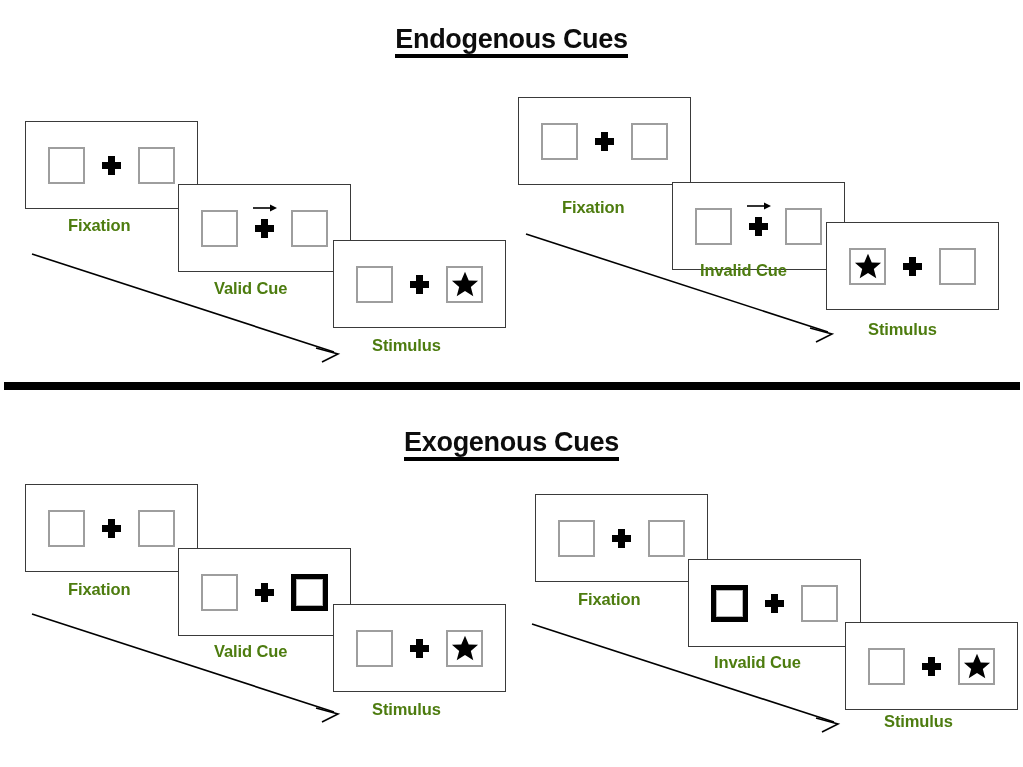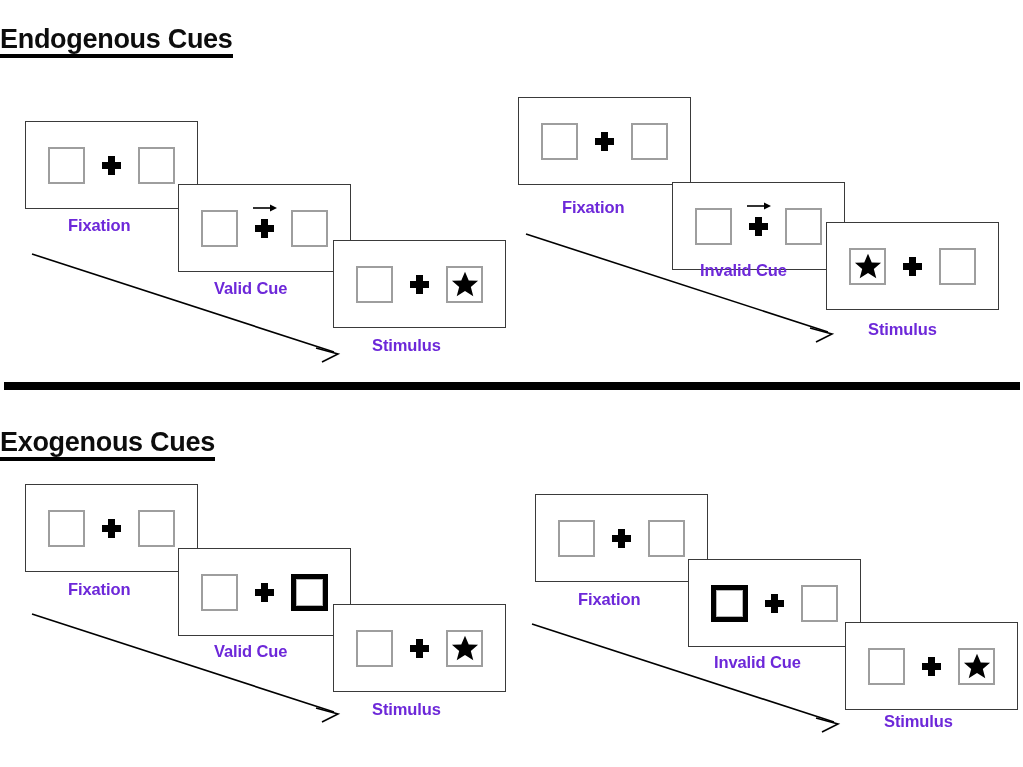--- a/index.html
+++ b/index.html
@@ -13,21 +13,21 @@
     position: relative;
     overflow: hidden;
     font-family: "Liberation Sans", sans-serif;
     color: #000000;
   }
 
   
   .section-title {
     position: absolute;
     width: 100%;
-    text-align: left;
+    text-align: center;
     font-size: 27px;
     font-weight: bold;
     letter-spacing: -0.3px;
     color: #0d0d0d;
   }
   .section-title .tw {
     display: inline-block;
     border-bottom: 4px solid #000;
     padding-bottom: 1px;
     line-height: 1.05;
@@ -112,21 +112,21 @@
     width: 26px;
     height: 10px;
   }
   .cue-arrow svg { display: block; width: 100%; height: 100%; }
 
   
   .caption {
     position: absolute;
     font-size: 16.5px;
     font-weight: bold;
-    color: #6d28d9;
+    color: #4d7c0f;
     white-space: nowrap;
     letter-spacing: -0.1px;
   }
 
   
   .timeline-arrow {
     position: absolute;
     pointer-events: none;
   }
   .timeline-arrow svg { display: block; width: 100%; height: 100%; }

